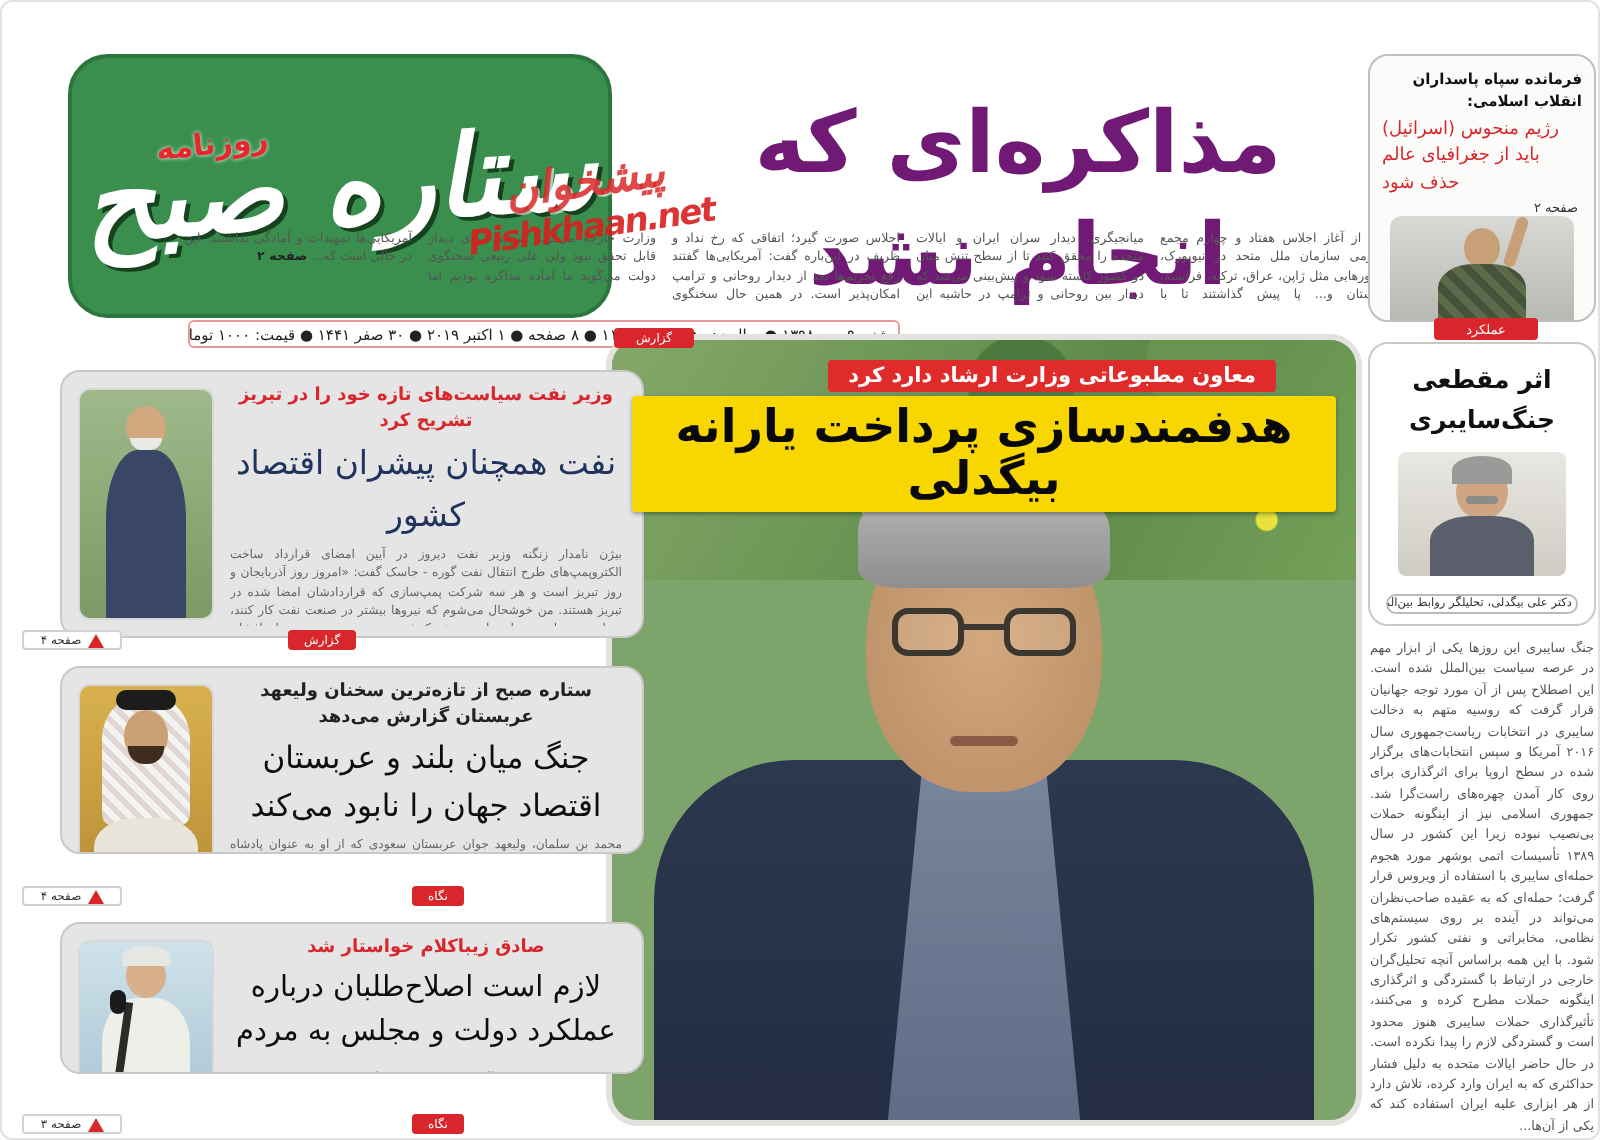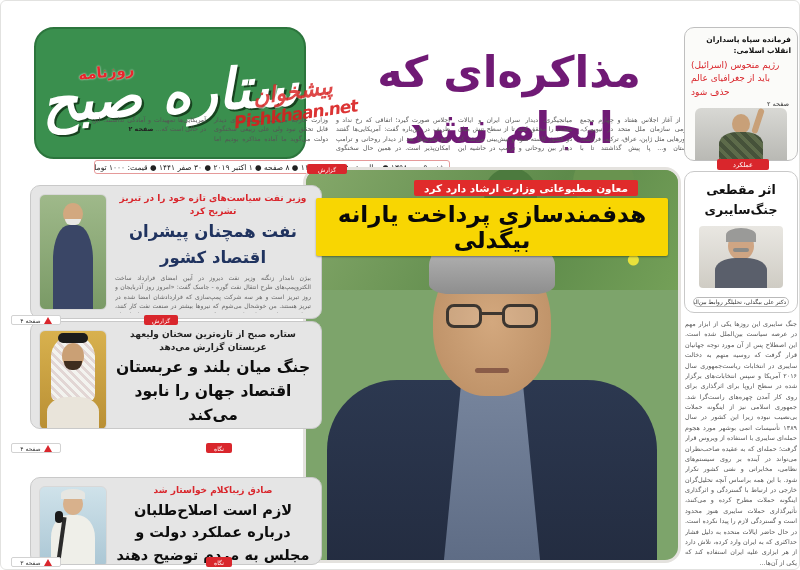--- a/index.html
+++ b/index.html
@@ -80,27 +80,27 @@
           background:rgba(255,255,255,.12);}
   .p-glasses .l1{left:2px;} .p-glasses .l2{right:2px;}
   .p-glasses .bridge{position:absolute;left:38px;top:8px;width:20px;height:3px;background:#3c3630;}
   .p-mouth{position:absolute;left:50%;top:138px;width:34px;height:5px;margin-left:-17px;background:#8a5c48;border-radius:3px;}
   .p-torso{position:absolute;left:50%;top:150px;width:330px;height:190px;margin-left:-165px;
           background:linear-gradient(#2c3850,#232c40);border-radius:70px 70px 0 0;}
   .p-shirt{position:absolute;left:50%;top:158px;width:98px;height:182px;margin-left:-49px;
           background:linear-gradient(#76849c,#5d6b84);clip-path:polygon(18% 0,82% 0,100% 100%,0 100%);}
   
   .art-box{left:8px;width:292px;border:1px solid #c9c9c9;border-radius:10px;background:#e5e5e5;overflow:hidden;margin-left:21px;}
-  .art1{top:184px;height:134px;} .art2{top:320px;height:108px;} .art3{top:476px;height:88px;}
+  .art1{top:184px;height:134px;} .art2{top:332px;height:94px;} .art3{top:460px;height:76px;}
   .art-photo{position:absolute;right:auto;left:8px;top:8px;width:68px;border:1px solid #d8d8d8;
              border-radius:6px;overflow:hidden;}
   .art1 .art-photo{height:116px;} .art2 .art-photo{height:100px;} .art3 .art-photo{height:82px;}
   .art-kicker{margin:6px 10px 0 84px;font-size:9px;font-weight:bold;text-align:center;line-height:1.4;}
   .art-kicker.red{color:#d9262c;} .art-kicker.dark{color:#222;}
-  .art-headline{margin:2px 10px 0 84px;text-align:center;font-weight:bold;letter-spacing:-.5px;line-height:1.55;}
+  .art-headline{margin:2px 10px 0 84px;text-align:center;font-weight:normal;letter-spacing:-.5px;line-height:1.55;}
   .art1 .art-headline{font-size:16.5px;color:#20335f;}
   .art2 .art-headline{font-size:15.5px;color:#0d0d0d;}
   .art3 .art-headline{font-size:14.5px;color:#0d0d0d;}
   .art-body{margin:3px 10px 0 84px;font-size:6.1px;line-height:1.5;color:#666;text-align:justify;overflow:hidden;}
   .art1 .art-body{height:40px;} .art2 .art-body{height:34px;} .art3 .art-body{height:30px;}
   
   .page-tab{left:10px;width:50px;height:10px;background:#fff;border:1px solid #d2d2d2;border-radius:2px;
             display:flex;align-items:center;justify-content:center;gap:3px;font-size:6px;color:#333;z-index:6;}
   .tri{width:0;height:0;border-left:4px solid transparent;border-right:4px solid transparent;
        border-bottom:7px solid #d9262c;}

